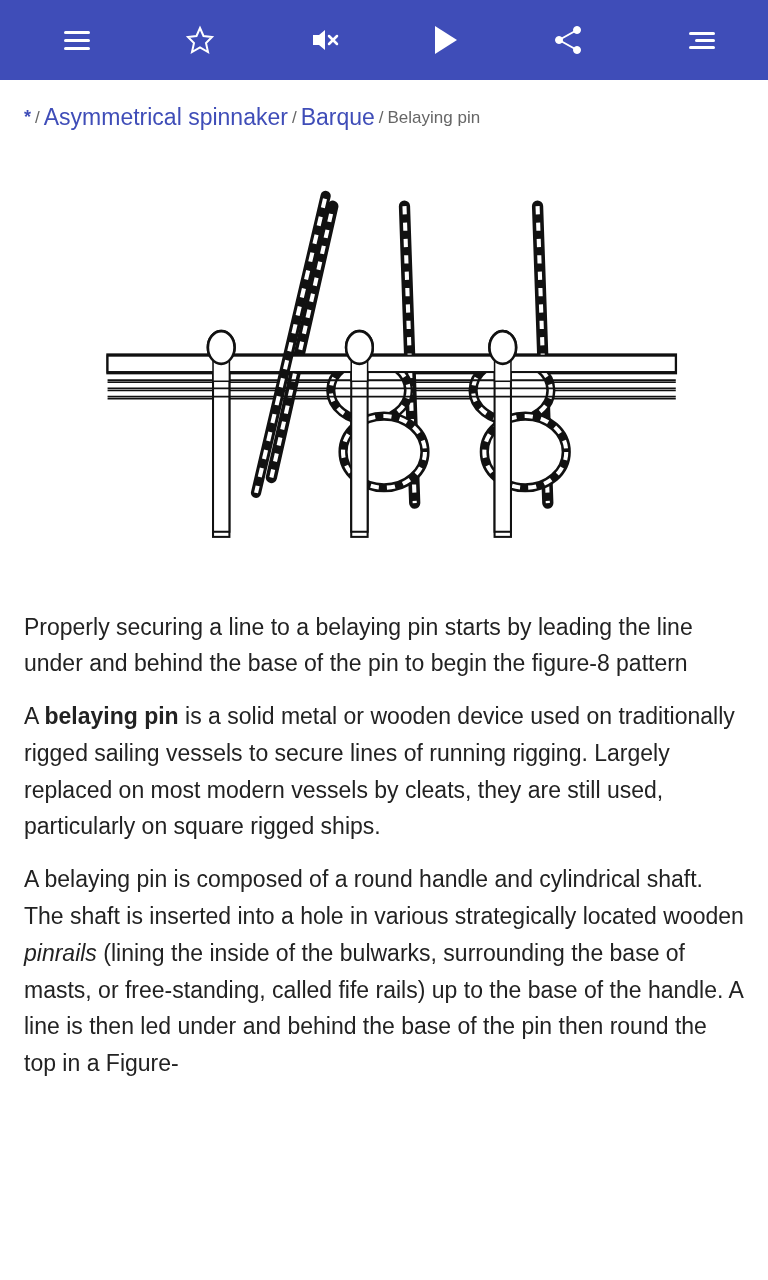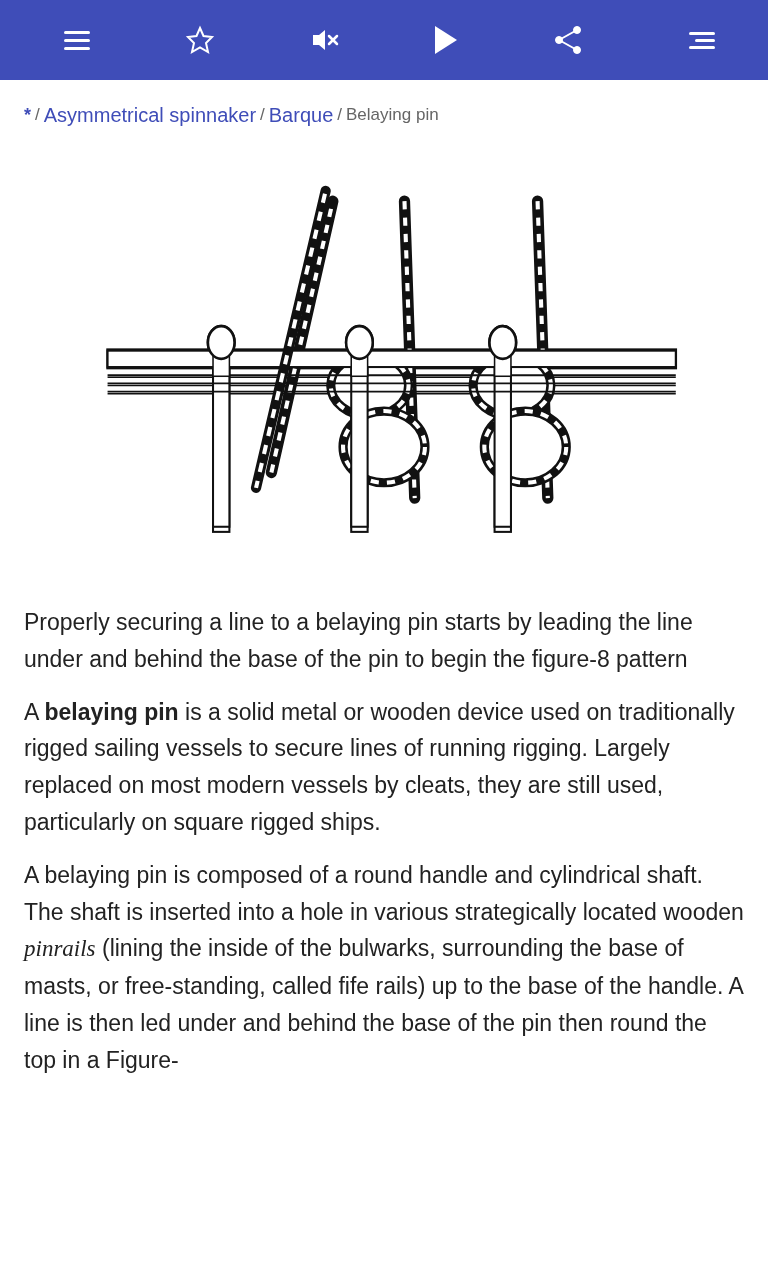--- a/index.html
+++ b/index.html
@@ -89,21 +89,21 @@
       font-size: 18px;
       font-weight: bold;
     }
     .breadcrumb-separator {
       color: #666;
       font-size: 17px;
     }
     .breadcrumb-link {
       color: #3f4db8;
       text-decoration: none;
-      font-size: 20px;
+      font-size: 23px;
     }
     .breadcrumb-current {
       color: #666;
       font-size: 17px;
     }
 
     
     .diagram-container {
       width: 100%;
       display: flex;
@@ -123,21 +123,20 @@
       font-size: 23px;
       line-height: 1.6;
       color: #222;
       margin-bottom: 16px;
     }
     .body-text .bold {
       font-weight: bold;
     }
     .body-text .italic {
       font-style: italic;
-      font-family: Liberation Serif, serif;
     }
   </style>
 </head>
 <body>
 
 <nav class="navbar">
   <div class="navbar-icon hamburger-icon">
     <span></span>
     <span></span>
     <span></span>

